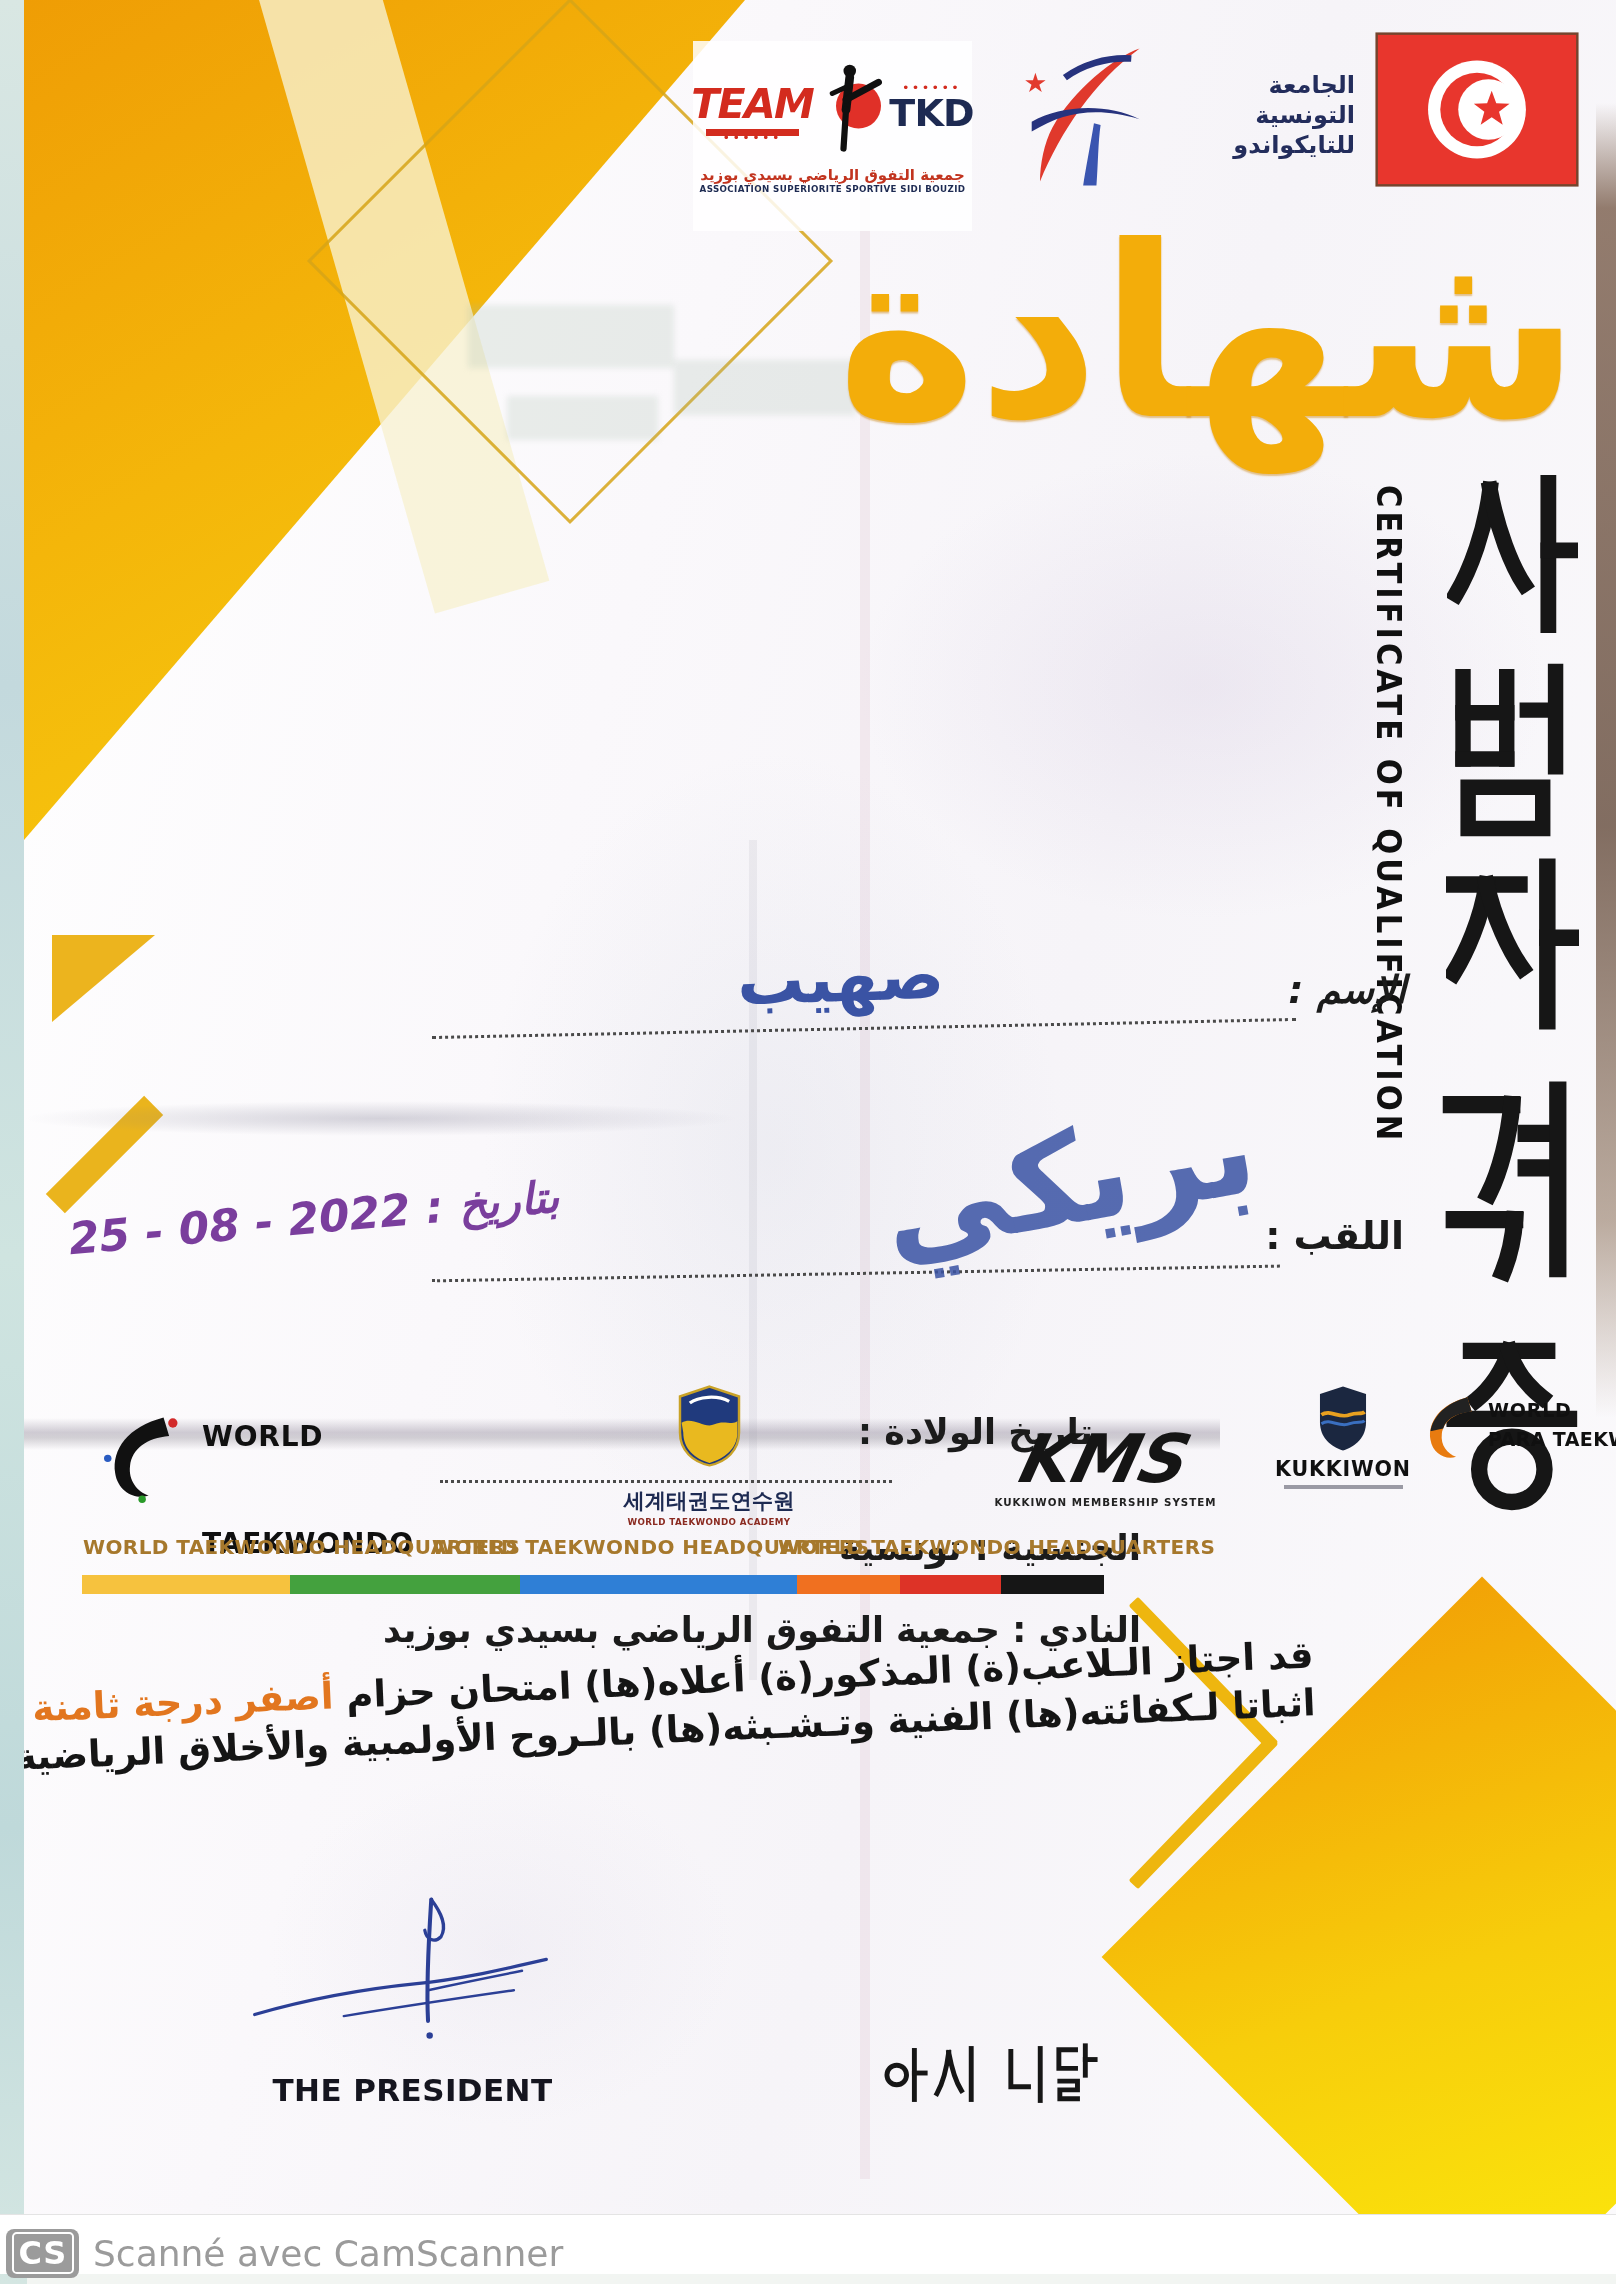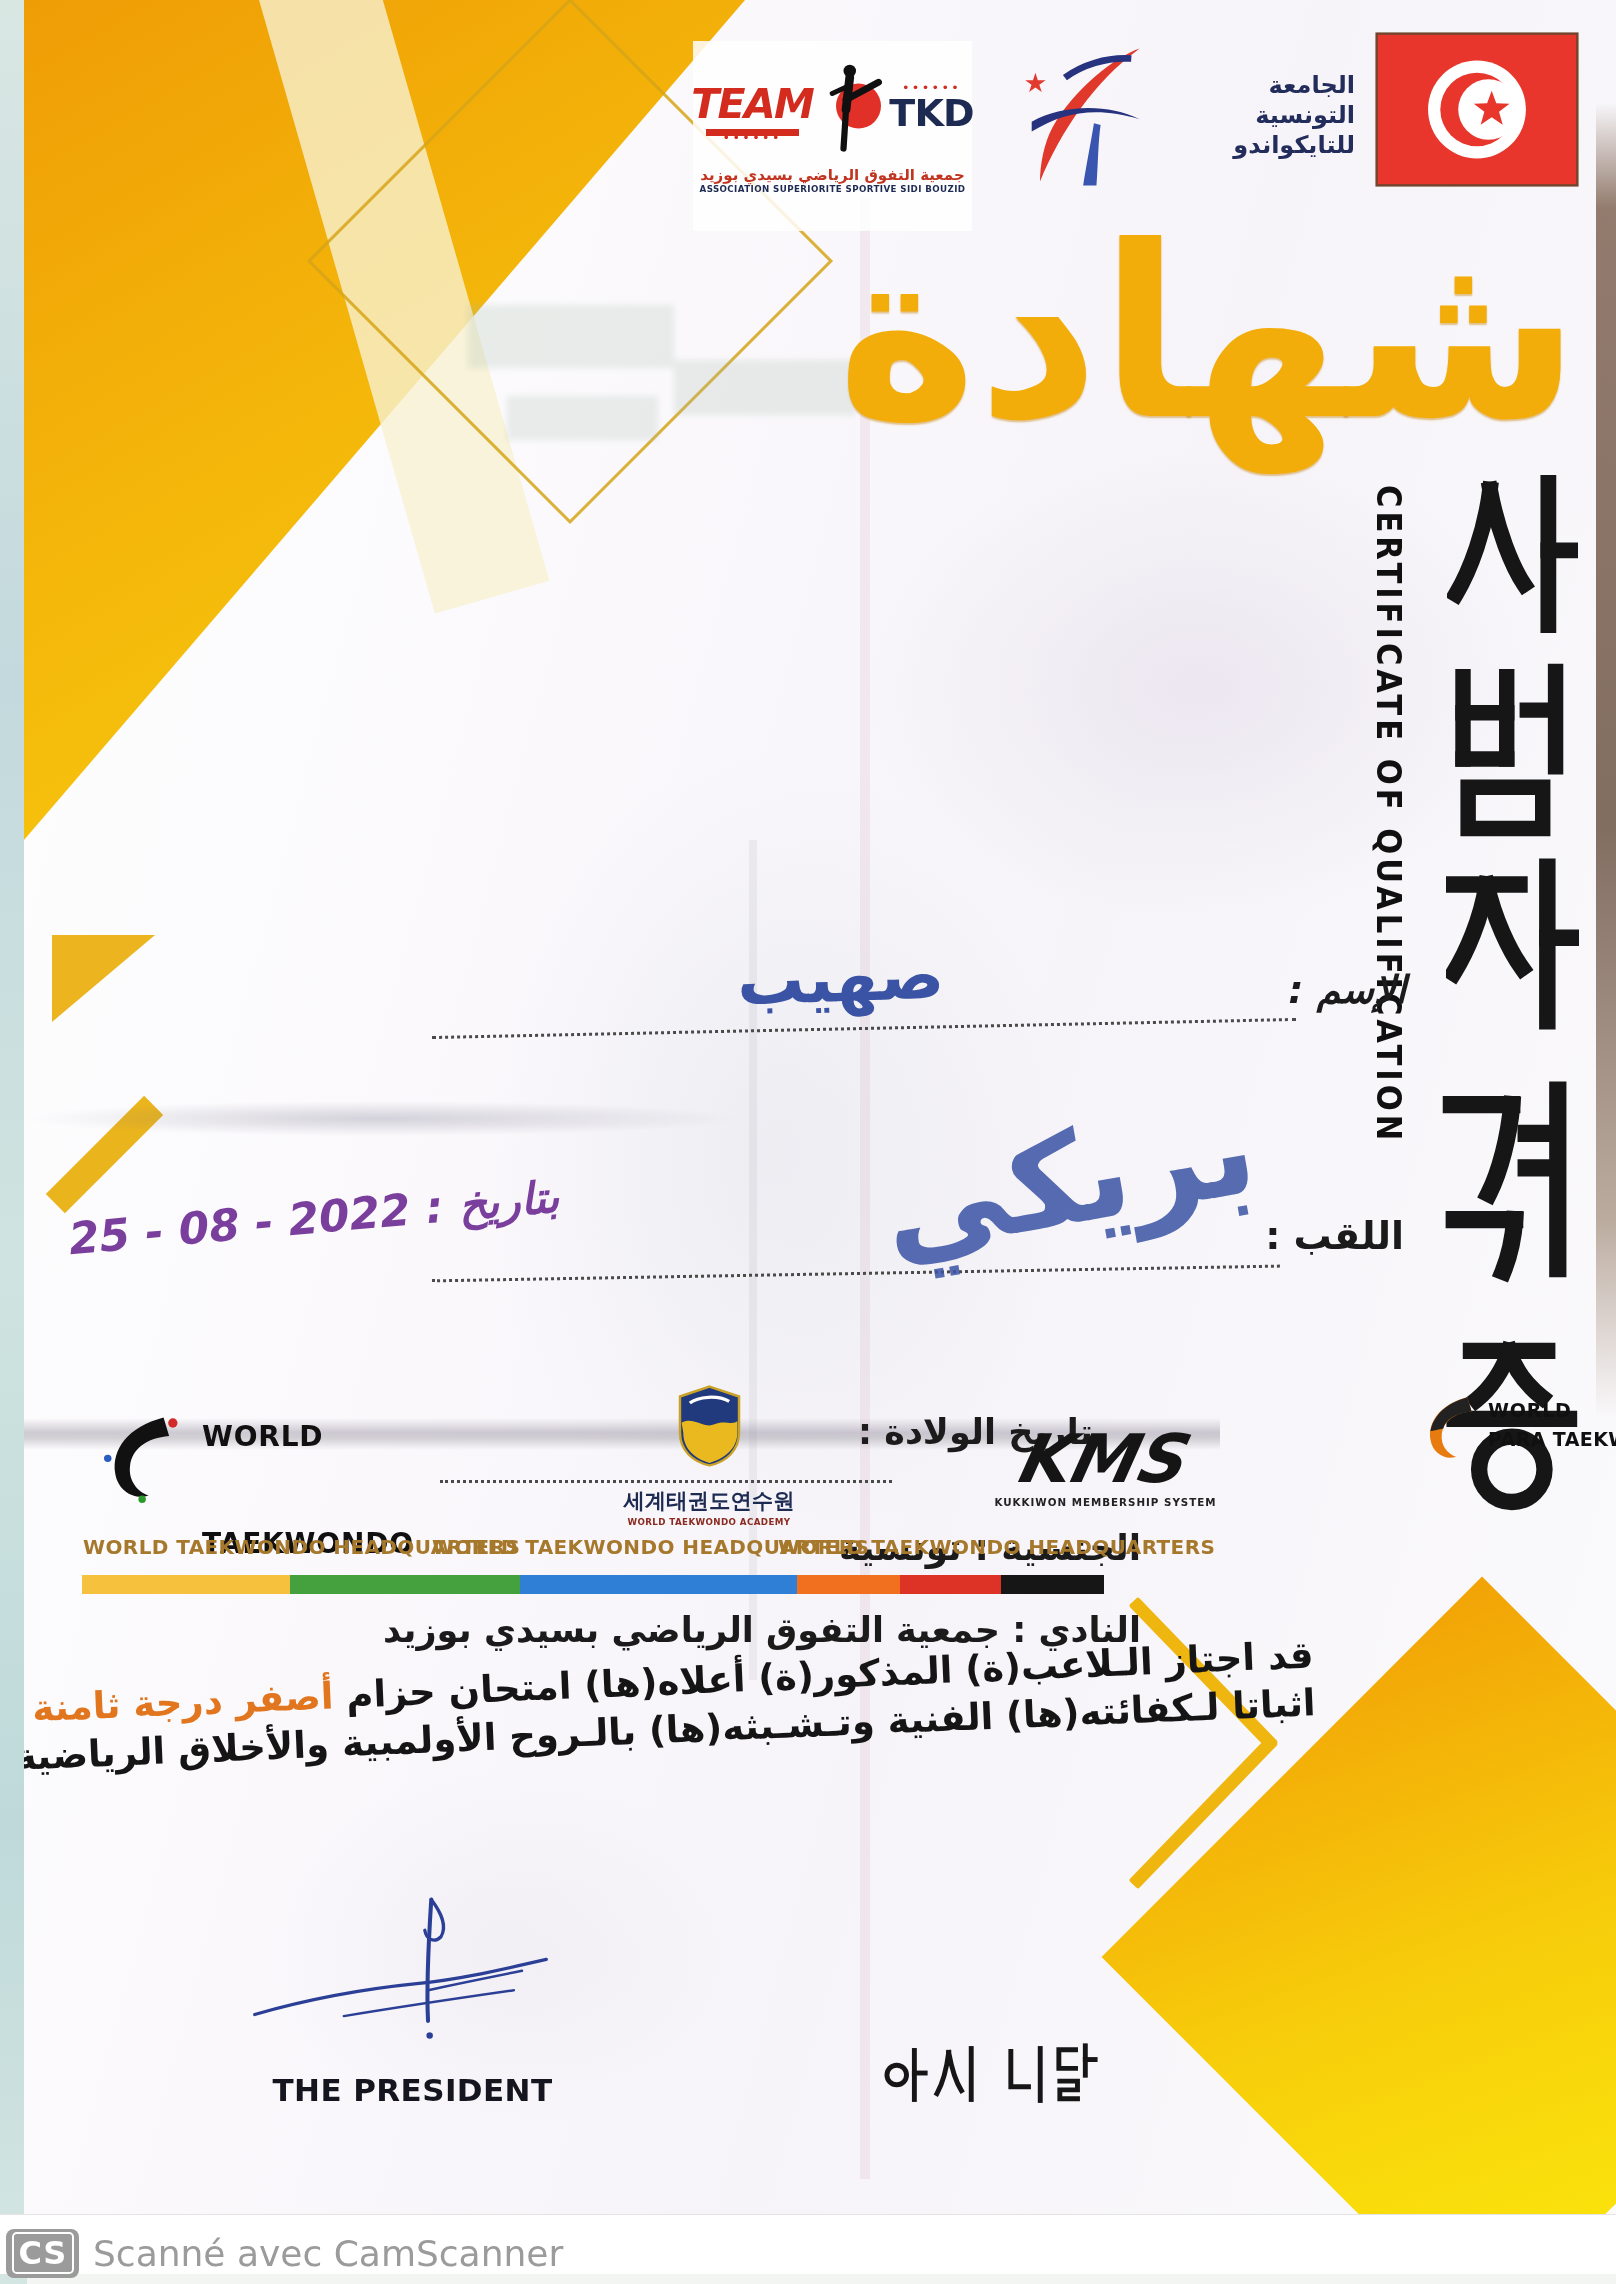--- a/index.html
+++ b/index.html
@@ -255,20 +255,29 @@
       </svg>
       <div style="font-size:21.4px;font-weight:700;color:#1d2a52;margin-top:19px;">세계태권도연수원</div>
       <div style="font-size:8.7px;font-weight:700;color:#8a2a20;letter-spacing:0.4px;margin-top:1.6px;">WORLD TAEKWONDO ACADEMY</div>
     </div>
 
     <div class="abs" style="left:939px;top:1426px;width:285px;text-align:center;">
       <div class="kms-name">KMS</div>
       <div class="kms-cap">KUKKIWON MEMBERSHIP SYSTEM</div>
     </div>
 
+    <div class="abs kuk-group" style="left:1236px;top:1385px;width:166px;">
+      <svg width="52" height="67" viewBox="0 0 70 90">
+        <path d="M35 2 L66 12 V50 C66 70 52 83 35 88 C18 83 4 70 4 50 V12 Z" fill="#1b2740"></path>
+        <path d="M6 40 C18 32 30 46 44 40 C54 36 60 40 64 36" stroke="#e8a020" stroke-width="5" fill="none"></path>
+        <path d="M6 52 C18 44 30 58 44 52 C54 48 60 52 64 48" stroke="#3a6fc0" stroke-width="4" fill="none"></path>
+      </svg>
+      <div style="font-size:20.6px;font-weight:900;color:#101010;margin-top:4.8px;letter-spacing:0.8px;">KUKKIWON</div>
+      <div style="width:119px;height:4px;background:rgba(40,40,60,.45);margin-top:4px;"></div>
+    </div>
 
     <svg class="abs" style="left:1388px;top:1389px;" width="71" height="76" viewBox="0 0 100 100">
       <path d="M78 8 C40 18 22 42 26 68 C29 88 48 97 62 92 C50 88 40 76 42 60 C44 42 60 30 84 28 Z" fill="#e87b10"></path>
       <path d="M78 8 C48 16 30 34 26 56 L44 52 C47 40 60 31 84 28 Z" fill="#222222"></path>
     </svg>
     <div class="abs lg-txt" style="left:1464px;top:1399px;font-size:19px;">WORLD</div>
     <div class="abs lg-txt" style="left:1464px;top:1428px;font-size:19px;letter-spacing:0.4px;">PARA TAEKWONDO</div>
 
     <div class="abs hq" style="left: 59px; top: 1535px; color: rgb(166, 120, 44);">WORLD TAEKWONDO HEADQUARTERS</div>
     <div class="abs hq" style="left: 408px; top: 1535px; color: rgb(166, 120, 44);">WORLD TAEKWONDO HEADQUARTERS</div>

